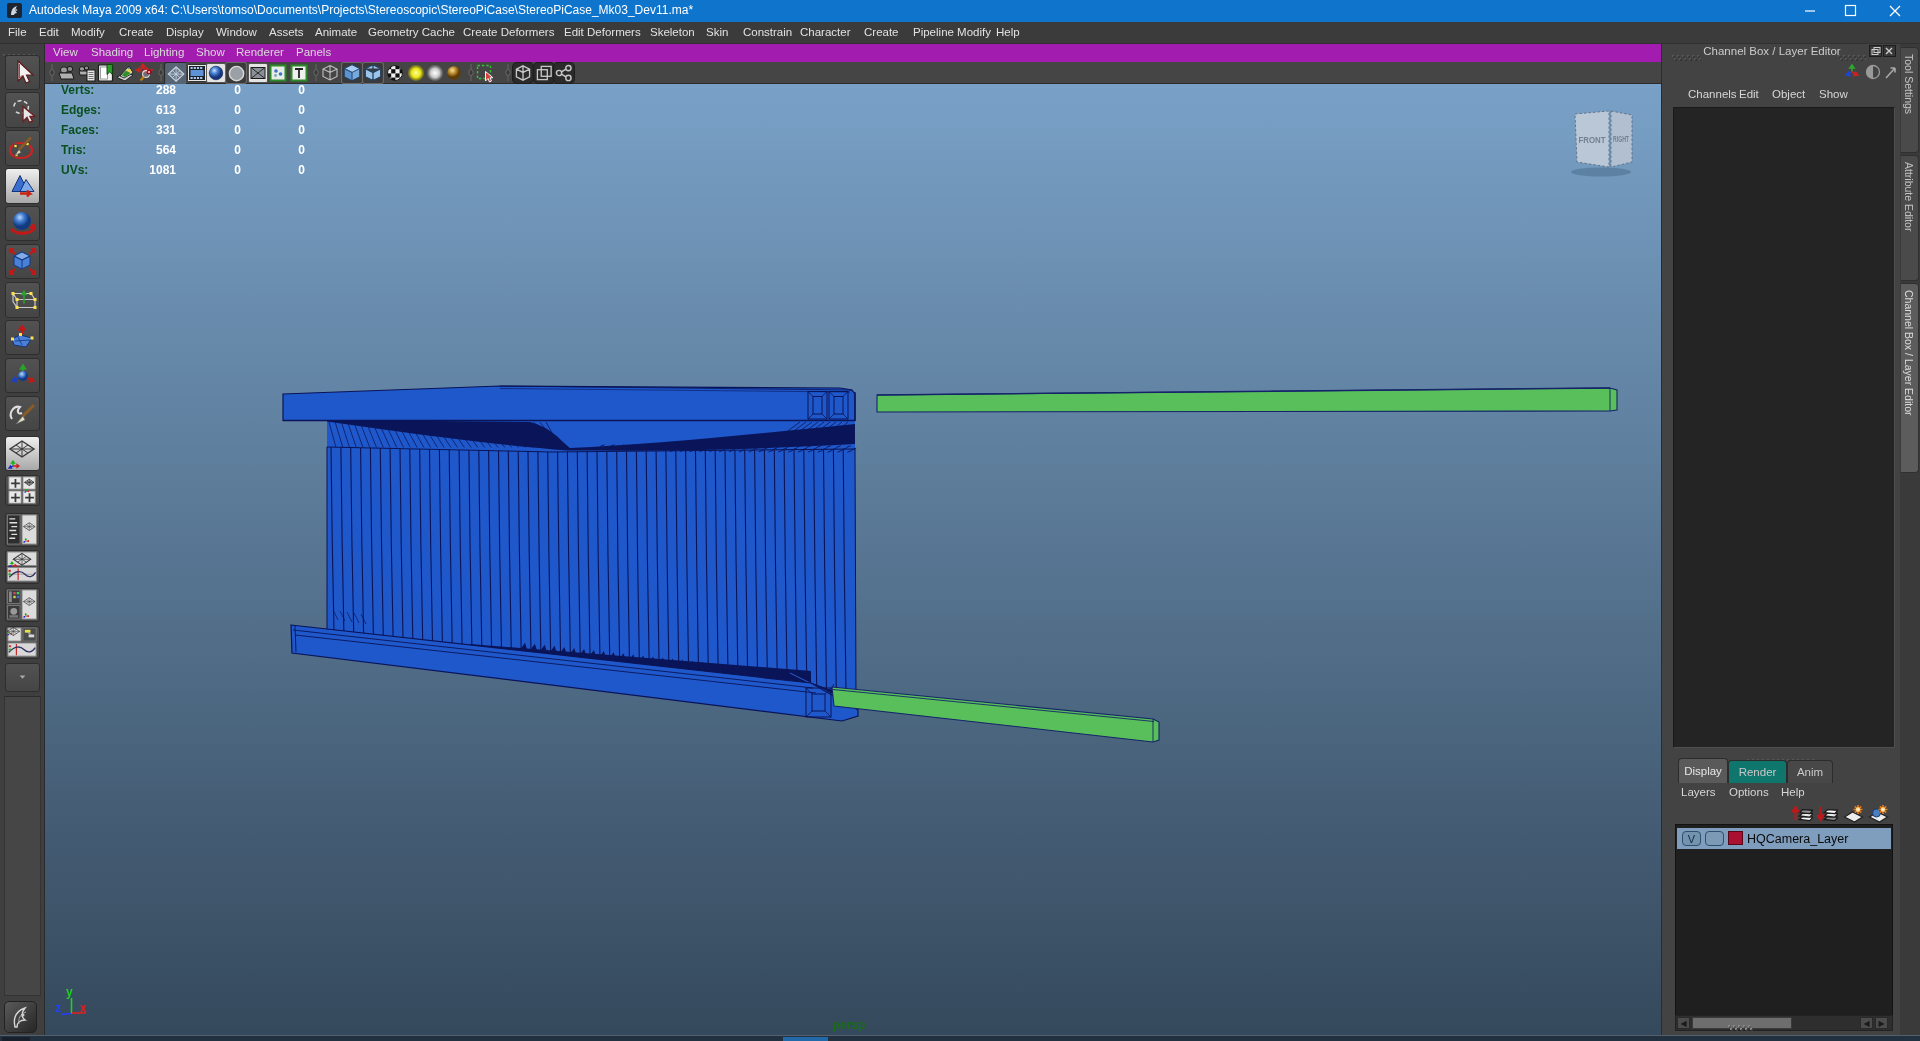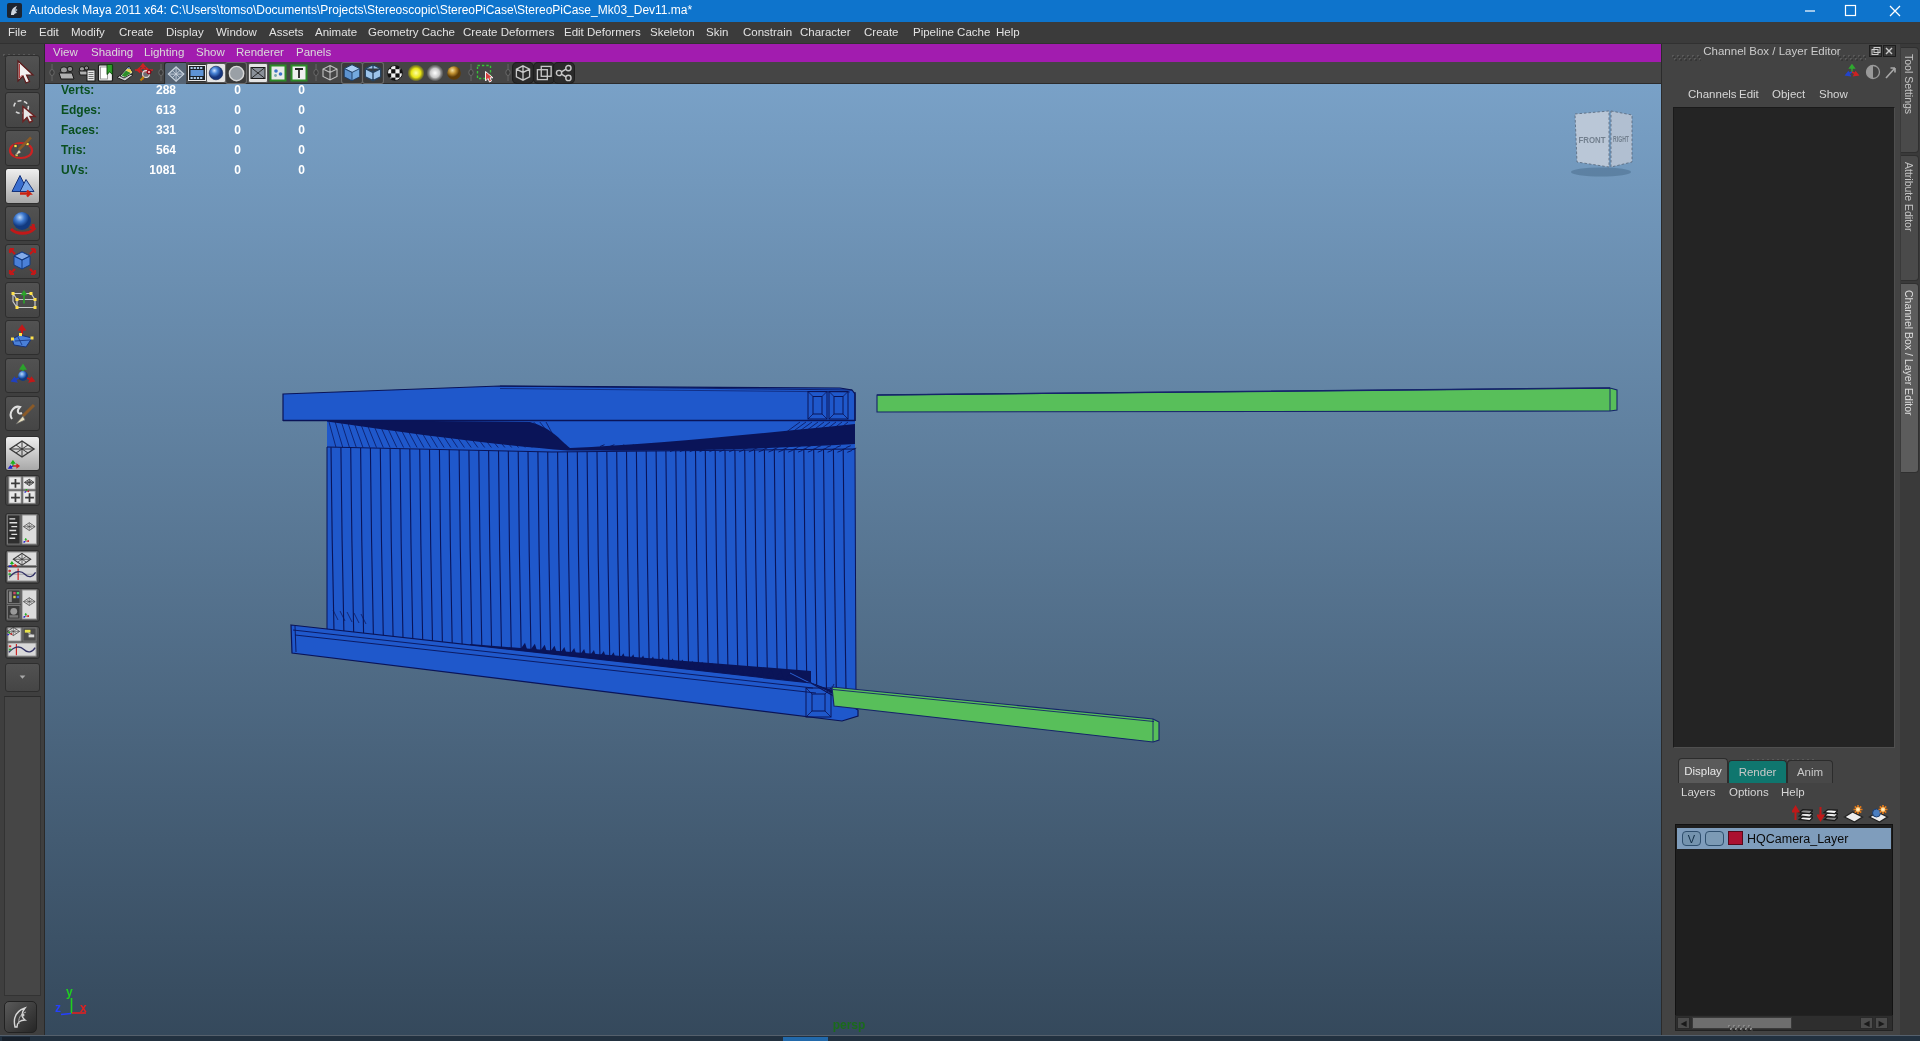--- a/index.html
+++ b/index.html
@@ -23,21 +23,21 @@
 .vtab div{writing-mode:vertical-rl;margin:6px 0 0 2px;white-space:nowrap}
 .vtab.active{background:#5c5c5c;color:#dcdcdc}
 .bstrip{left:0;top:1035px;width:1920px;height:6px;background:#223140;border-top:1px solid #55606c}
 </style></head><body>
 <div class="abs titlebar">
     <svg class="abs" style="left:7px;top:3px" width="15" height="15">
       <rect x="0" y="0" width="15" height="15" rx="2" fill="#1c2430"></rect>
       <path d="M4,12 C4,7 6,4 10,3 C8,6 8,8 10,10 C8,10 7,11 7,12 Z" fill="#cfd6de"></path>
       <circle cx="9" cy="7" r="1.3" fill="#8fa0b0"></circle>
     </svg>
-    <div class="abs title-text">Autodesk Maya 2011 x64: C:\Users\tomso\Documents\Projects\Stereoscopic\StereoPiCase\StereoPiCase_Mk03_Dev11.ma*</div>
+    <div class="abs title-text">Autodesk Maya 2009 x64: C:\Users\tomso\Documents\Projects\Stereoscopic\StereoPiCase\StereoPiCase_Mk03_Dev11.ma*</div>
     <svg class="abs" style="left:1795px;top:0" width="125" height="22">
       <line x1="10" y1="11" x2="20" y2="11" stroke="#fff" stroke-width="1.2"></line>
       <rect x="50.5" y="5.5" width="10" height="10" fill="none" stroke="#fff" stroke-width="1.2"></rect>
       <path d="M95,6 L105,16 M105,6 L95,16" stroke="#fff" stroke-width="1.3"></path>
     </svg>
   </div>
 <div class="abs menubar">
     <span style="left:8px">File</span>
     <span style="left:39px">Edit</span>
     <span style="left:71px">Modify</span>
@@ -47,21 +47,21 @@
     <span style="left:269px">Assets</span>
     <span style="left:315px">Animate</span>
     <span style="left:368px">Geometry Cache</span>
     <span style="left:463px">Create Deformers</span>
     <span style="left:564px">Edit Deformers</span>
     <span style="left:650px">Skeleton</span>
     <span style="left:706px">Skin</span>
     <span style="left:743px">Constrain</span>
     <span style="left:800px">Character</span>
     <span style="left:864px">Create</span>
-    <span style="left:913px">Pipeline Cache</span>
+    <span style="left:913px">Pipeline Modify</span>
     <span style="left:996px">Help</span>
   </div>
 <div class="abs ptopbar">
     <span style="left:8px">View</span>
     <span style="left:46px">Shading</span>
     <span style="left:99px">Lighting</span>
     <span style="left:151px">Show</span>
     <span style="left:191px">Renderer</span>
     <span style="left:251px">Panels</span>
   </div>

